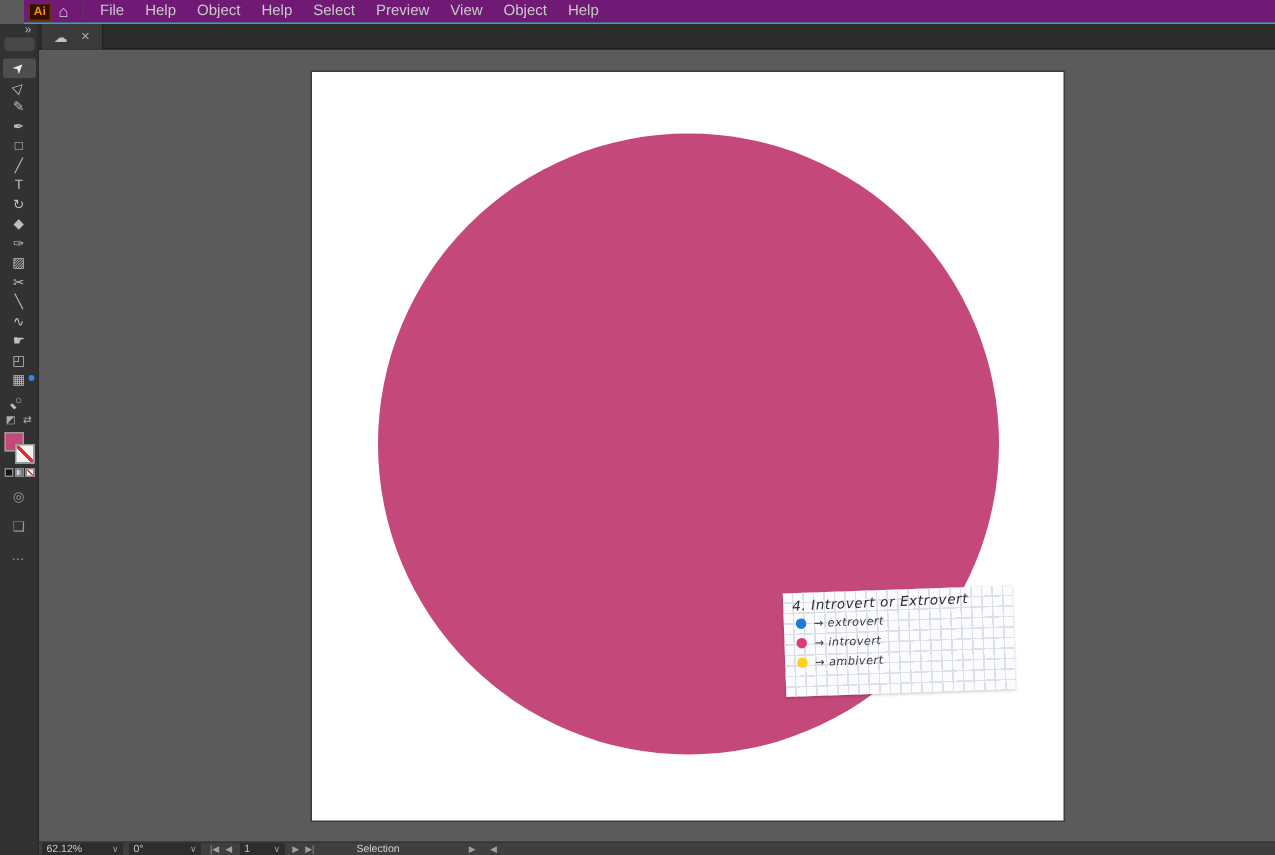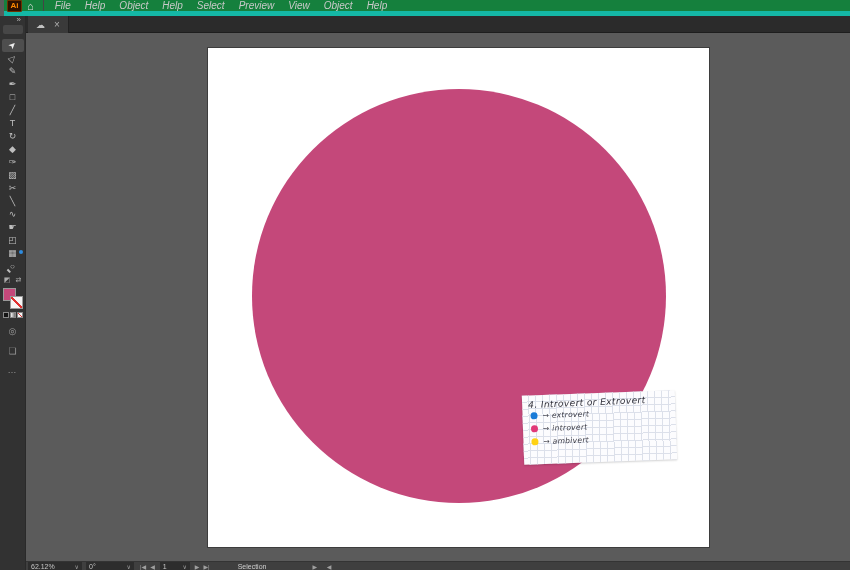--- a/index.html
+++ b/index.html
@@ -1,28 +1,28 @@
 <!DOCTYPE html>
 <html><head>
 <meta charset="utf-8">
 <style>
   * { margin:0; padding:0; box-sizing:border-box; }
   html,body { width:850px; height:570px; overflow:hidden; }
   body { font-family:"Liberation Sans", sans-serif; background:#5B5B5B; position:relative; }
 
   
-  .menubar { position:absolute; top:0; left:4px; right:0; height:16px; background:#15803d;
-             border-bottom:5px solid #14b8a6; display:flex; align-items:center; z-index:20;
+  .menubar { position:absolute; top:0; left:16px; right:0; height:16px; background:#701a75;
+             border-bottom:1px solid #14b8a6; display:flex; align-items:center; z-index:20;
              color:#C9C9C9; font-size:10px; }
   .ai-logo { width:15px; height:12px; margin:0 5px 0 3px; background:#2E1000; color:#FF8A00;
              font-size:8px; font-weight:bold; display:flex; align-items:center; justify-content:center;
              border:1px solid #6E3100; border-radius:1px; }
   .home { font-size:11px; color:#DADADA; margin-right:9px; }
   .menu-divider { width:1px; height:11px; background:#454545; margin-right:4px; }
-  .menu-item { padding:0 7px; line-height:16px; cursor:default;font-style:italic; }
+  .menu-item { padding:0 7px; line-height:16px; cursor:default; }
 
   
   .tabbar { position:absolute; top:16px; left:26px; right:0; height:17px; background:#2B2B2B;
             border-bottom:1px solid #1E1E1E; z-index:15; }
   .doc-tab { position:absolute; left:2px; top:0; height:17px; background:#3A3A3A;
              display:flex; align-items:center; gap:5px; padding:0 8px; font-size:9px; color:#CFCFCF;
              border-right:1px solid #222; }
   .cloud { font-size:9px; color:#C2C2C2; }
   .tab-close { font-size:10px; color:#AFAFAF; margin-left:4px; }
 

